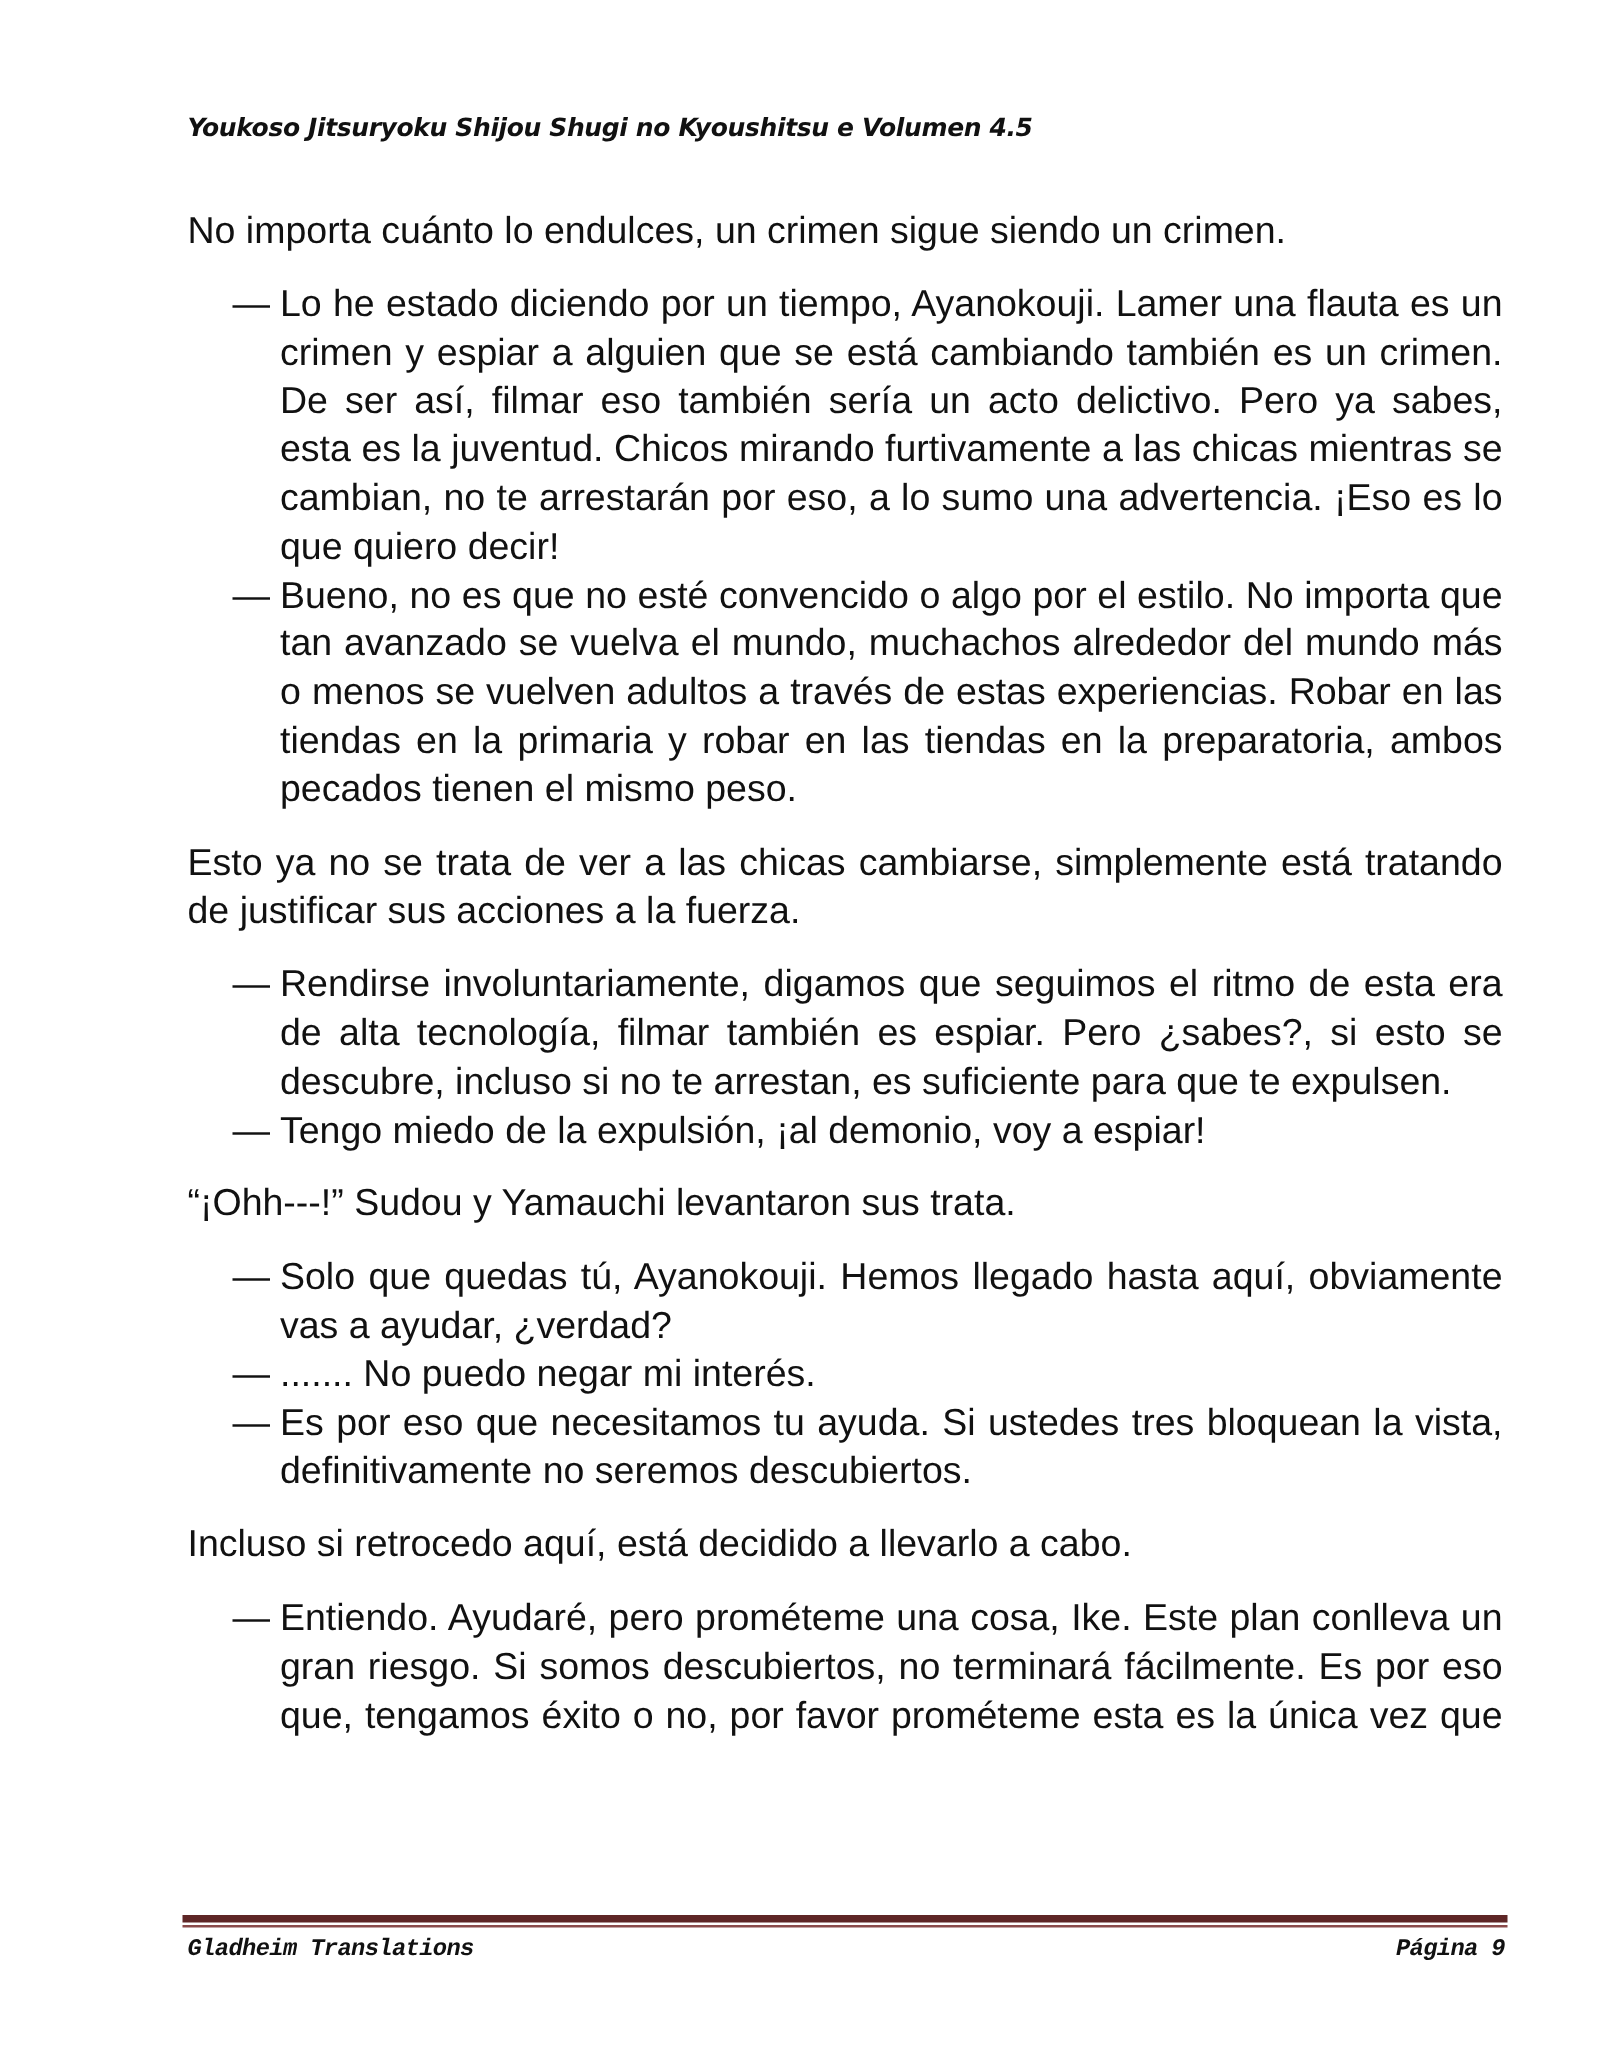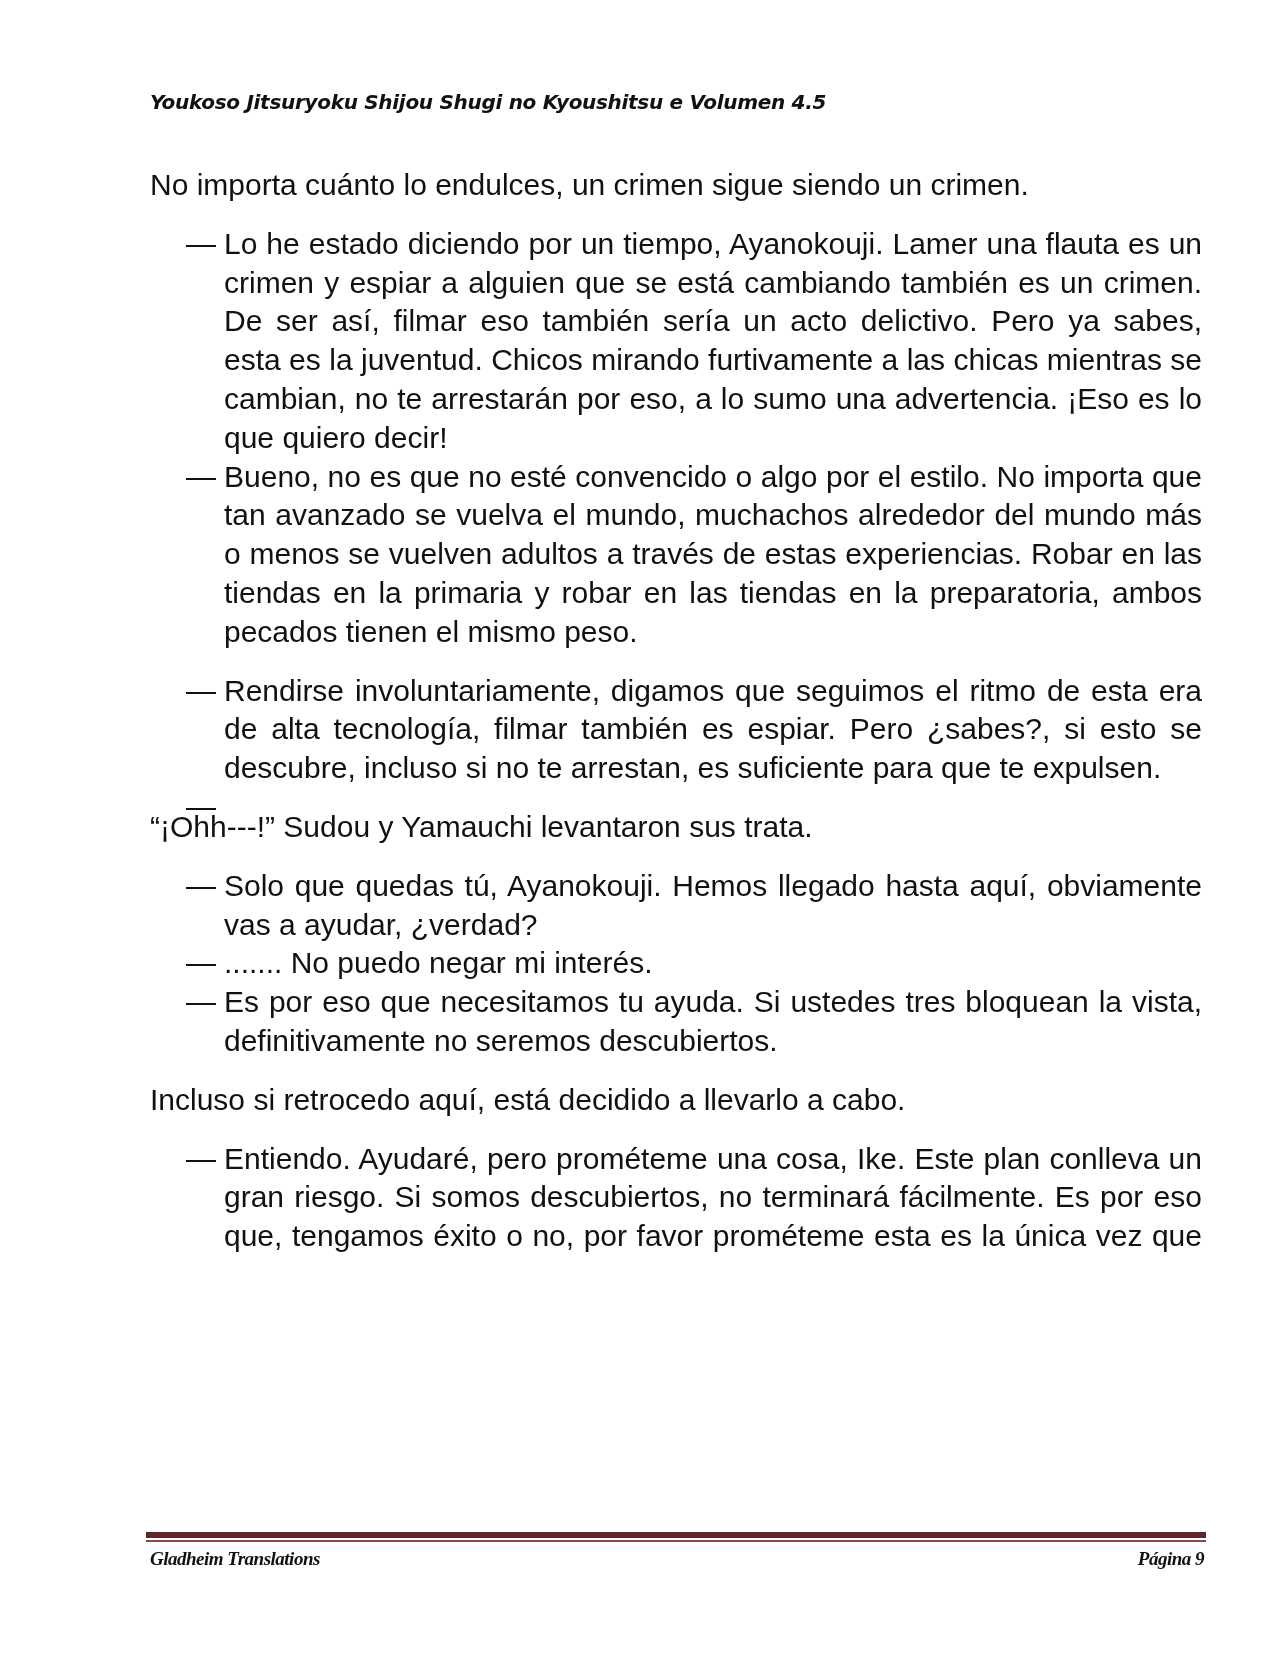--- a/index.html
+++ b/index.html
@@ -24,44 +24,45 @@
   .footer-rule {
     position: absolute; left: 110px; top: 1516px; width: 1060px; height: 6px;
     background: #5e2626;
   }
   .footer-rule2 {
     position: absolute; left: 110px; top: 1524px; width: 1060px; height: 2px;
     background: #8a4a4a;
   }
   .footer-left, .footer-right {
     position: absolute; top: 1532px;
-    font-family: Liberation Serif, serif; font-weight: bold; font-style: italic;
+    font-family: Liberation Mono, monospace; font-weight: bold; font-style: italic;
     font-size: 19px; color: #111; letter-spacing: -0.5px;
   }
   .footer-left { left: 114px; }
   .footer-right { right: 112px; }
 </style>
 </head>
 <body>
 
 <div class="page">
   <div class="header-title">Youkoso Jitsuryoku Shijou Shugi no Kyoushitsu e Volumen 4.5</div>
 
   <div class="body">
     <p class="para">No importa cuánto lo endulces, un crimen sigue siendo un crimen.</p>
 
     <div class="dlg-group">
       <p class="dlg"><span class="dash">—</span><span>Lo he estado diciendo por un tiempo, Ayanokouji. Lamer una flauta es un crimen y espiar a alguien que se está cambiando también es un crimen. De ser así, filmar eso también sería un acto delictivo. Pero ya sabes, esta es la juventud. Chicos mirando furtivamente a las chicas mientras se cambian, no te arrestarán por eso, a lo sumo una advertencia. ¡Eso es lo que quiero decir!</span></p>
       <p class="dlg"><span class="dash">—</span><span>Bueno, no es que no esté convencido o algo por el estilo. No importa que tan avanzado se vuelva el mundo, muchachos alrededor del mundo más o menos se vuelven adultos a través de estas experiencias. Robar en las tiendas en la primaria y robar en las tiendas en la preparatoria, ambos pecados tienen el mismo peso.</span></p>
     </div>
 
+    <p class="para">Esto ya no se trata de ver a las chicas cambiarse, simplemente está tratando de justificar sus acciones a la fuerza.</p>
 
     <div class="dlg-group">
       <p class="dlg"><span class="dash">—</span><span>Rendirse involuntariamente, digamos que seguimos el ritmo de esta era de alta tecnología, filmar también es espiar. Pero ¿sabes?, si esto se descubre, incluso si no te arrestan, es suficiente para que te expulsen.</span></p>
-      <p class="dlg"><span class="dash">—</span></p>
+      <p class="dlg"><span class="dash">—</span><span>Tengo miedo de la expulsión, ¡al demonio, voy a espiar!</span></p>
     </div>
 
     <p class="para">“¡Ohh---!” Sudou y Yamauchi levantaron sus trata.</p>
 
     <div class="dlg-group">
       <p class="dlg"><span class="dash">—</span><span>Solo que quedas tú, Ayanokouji. Hemos llegado hasta aquí, obviamente vas a ayudar, ¿verdad?</span></p>
       <p class="dlg"><span class="dash">—</span><span>....... No puedo negar mi interés.</span></p>
       <p class="dlg"><span class="dash">—</span><span>Es por eso que necesitamos tu ayuda. Si ustedes tres bloquean la vista, definitivamente no seremos descubiertos.</span></p>
     </div>
 

